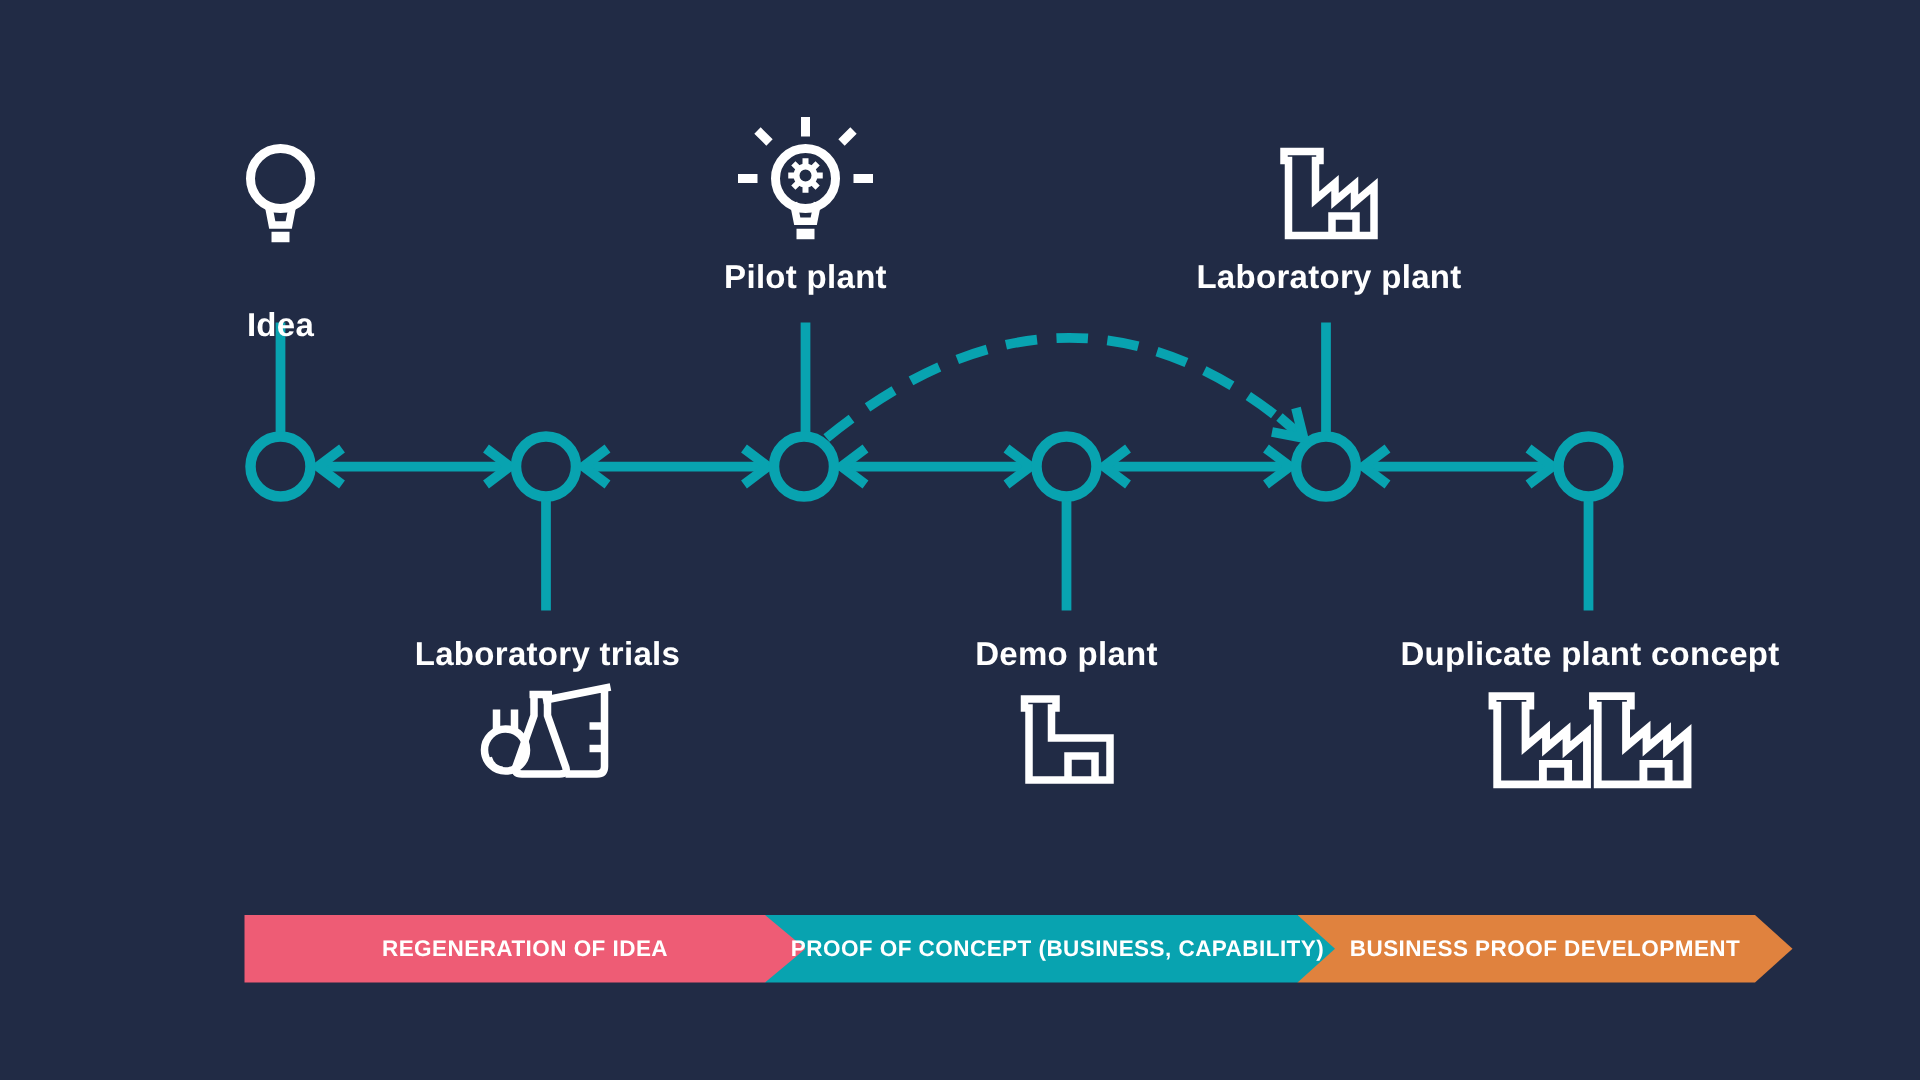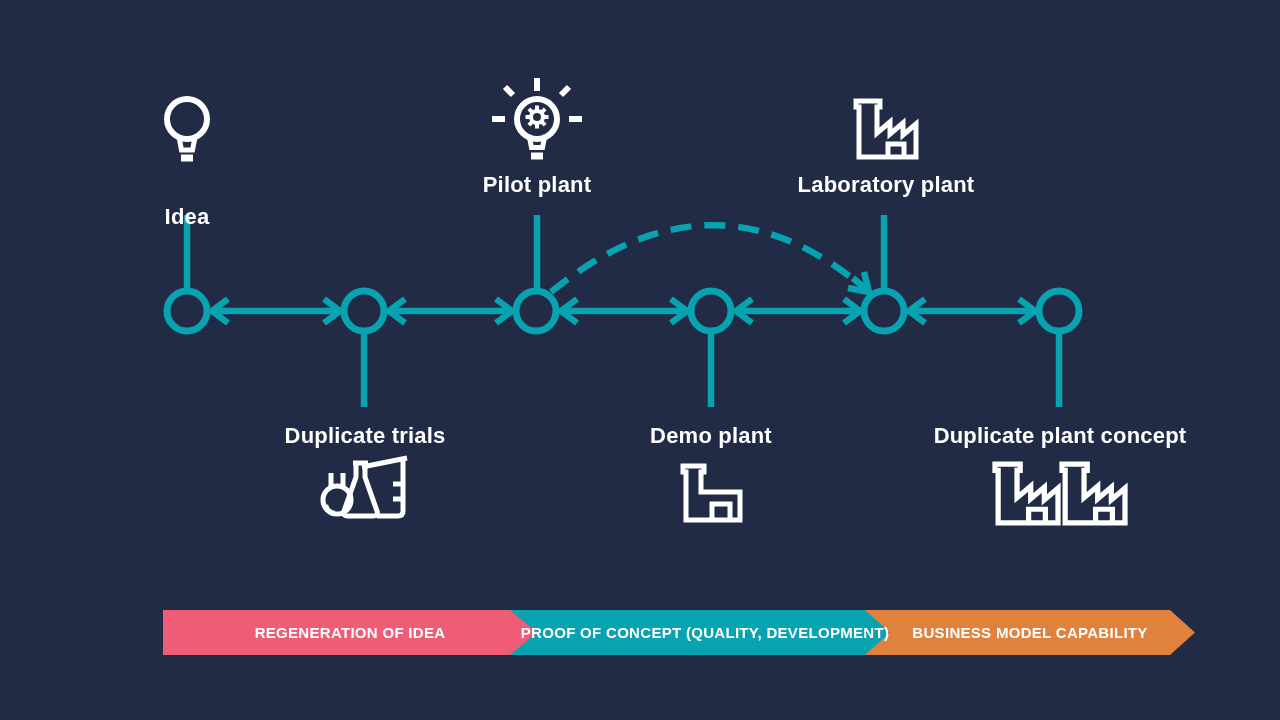--- a/index.html
+++ b/index.html
@@ -141,21 +141,21 @@
     <g stroke="none">
       <polygon points="865,610 1170,610 1195,632.5 1170,655 865,655" fill="#E0823E"></polygon>
       <polygon points="510,610 865,610 890,632.5 865,655 510,655" fill="#08A3B0"></polygon>
       <polygon points="163,610 510,610 537,632.5 510,655 163,655" fill="#EE5C75"></polygon>
     </g>
   </svg>
 
   <div class="stage-label" style="left:187px;  top:172px;margin-top:32px;">Idea</div>
   <div class="stage-label" style="left:537px;  top:172px;text-align:center;">Pilot plant</div>
   <div class="stage-label" style="left:886px;  top:172px;">Laboratory plant</div>
-  <div class="stage-label" style="left:365px;  top:423px;">Duplicate trials</div>
+  <div class="stage-label" style="left:365px;  top:423px;">Laboratory trials</div>
   <div class="stage-label" style="left:711px;  top:423px;">Demo plant</div>
   <div class="stage-label" style="left:1060px; top:423px;text-align:right;">Duplicate plant concept</div>
 
   <div class="banner-label" style="left:180px; width:340px;">REGENERATION OF IDEA</div>
-  <div class="banner-label" style="left:540px; width:330px;">PROOF OF CONCEPT (QUALITY, DEVELOPMENT)</div>
-  <div class="banner-label" style="left:895px; width:270px;">BUSINESS MODEL CAPABILITY</div>
+  <div class="banner-label" style="left:540px; width:330px;">PROOF OF CONCEPT (BUSINESS, CAPABILITY)</div>
+  <div class="banner-label" style="left:895px; width:270px;">BUSINESS PROOF DEVELOPMENT</div>
 
 </div>
 
 </body></html>

